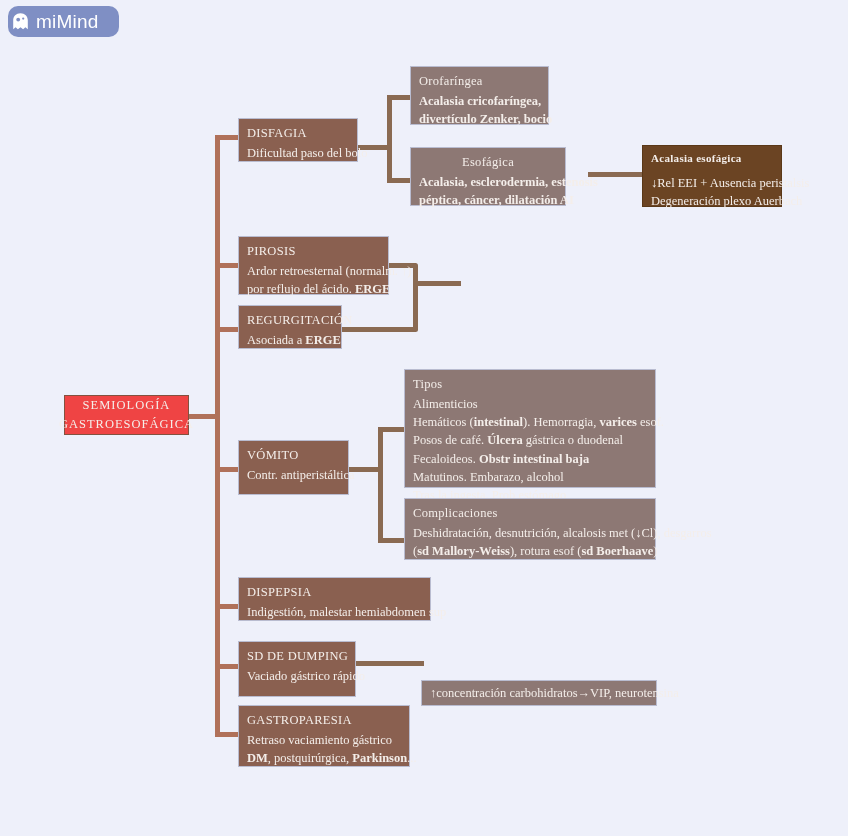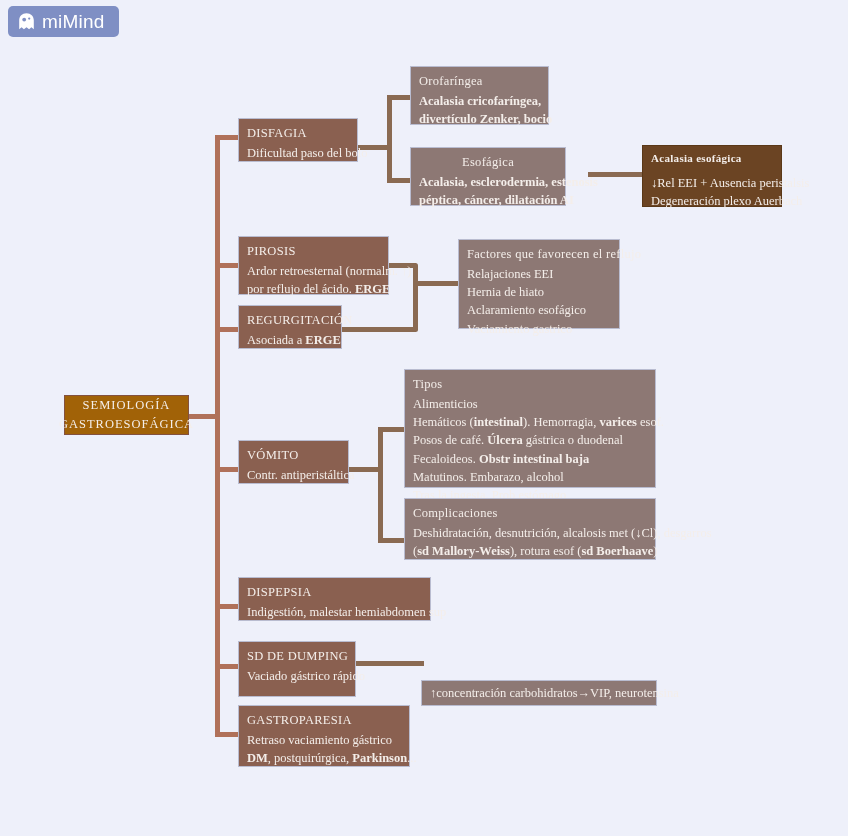--- a/index.html
+++ b/index.html
@@ -22,24 +22,24 @@
   }
 
   
   .logo {
     position: absolute;
     left: 8px;
     top: 6px;
     width: 111px;
     height: 31px;
     background: #7f8fc4;
-    border-radius: 5px;
+    border-radius: 10px;
     display: flex;
     align-items: center;
-    padding-left: 9px;
+    padding-left: 3px;
     box-sizing: border-box;
   }
   .logo-mark {
     width: 19px;
     height: 19px;
     flex: 0 0 19px;
     position: relative;
   }
   .logo-text {
     font-family: "Liberation Sans", sans-serif;
@@ -77,21 +77,21 @@
   .node .line {
     font-size: 12.5px;
     white-space: nowrap;
   }
   .node .line b, .node .title b {
     font-weight: bold;
   }
 
   
   .n-root {
-    background: #a16207;
+    background: #ef4444;
     border: 1px solid #83513f;
     text-align: center;
     display: flex;
     flex-direction: column;
     justify-content: center;
     align-items: center;
     letter-spacing: 1px;
   }
   .n-root .line { font-size: 12.5px; letter-spacing: 1px; }
   .n-l1 { background: #8a6050; }
@@ -186,29 +186,22 @@
     <div class="title">PIROSIS</div>
     <div class="line">Ardor retroesternal (normalm. ↑)</div>
     <div class="line">por reflujo del ácido. <b>ERGE</b></div>
   </div>
 
   <div class="node n-l1" style="left:238px; top:305px; width:104px; height:44px;">
     <div class="title">REGURGITACIÓN</div>
     <div class="line">Asociada a <b>ERGE</b></div>
   </div>
 
-  <div class="node n-sub" style="left:458px; top:239px; width:162px; height:90px;">
-    <div class="title">Factores que favorecen el reflujo</div>
-    <div class="line">Relajaciones EEI</div>
-    <div class="line">Hernia de hiato</div>
-    <div class="line">Aclaramiento esofágico</div>
-    <div class="line">Vaciamiento gastrico</div>
-  </div>
-
-  <div class="node n-l1" style="left:238px; top:440px; width:111px; height:44px;">
+
+  <div class="node n-l1" style="left:238px; top:440px; width:111px; height:55px;">
     <div class="title">VÓMITO</div>
     <div class="line">Contr. antiperistáltica</div>
   </div>
 
   <div class="node n-sub" style="left:404px; top:369px; width:252px; height:119px;">
     <div class="title">Tipos</div>
     <div class="line">Alimenticios</div>
     <div class="line">Hemáticos (<b>intestinal</b>). Hemorragia, <b>varices</b> esof.</div>
     <div class="line">Posos de café. <b>Úlcera</b> gástrica o duodenal</div>
     <div class="line">Fecaloideos. <b>Obstr intestinal baja</b></div>

